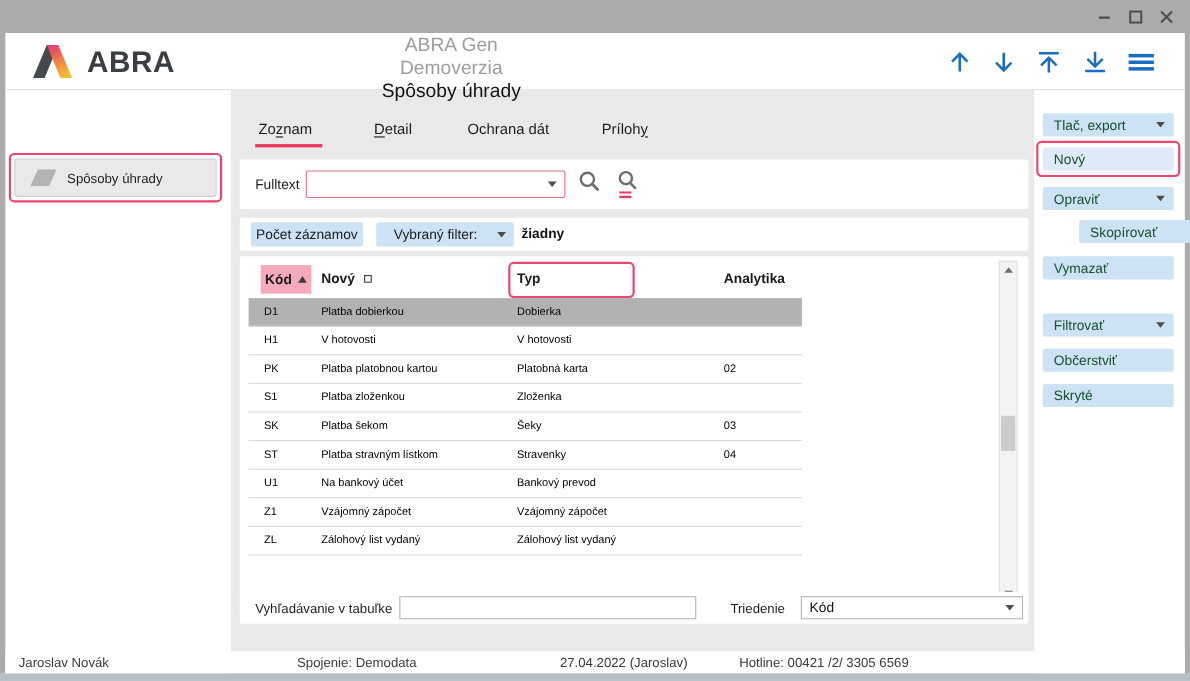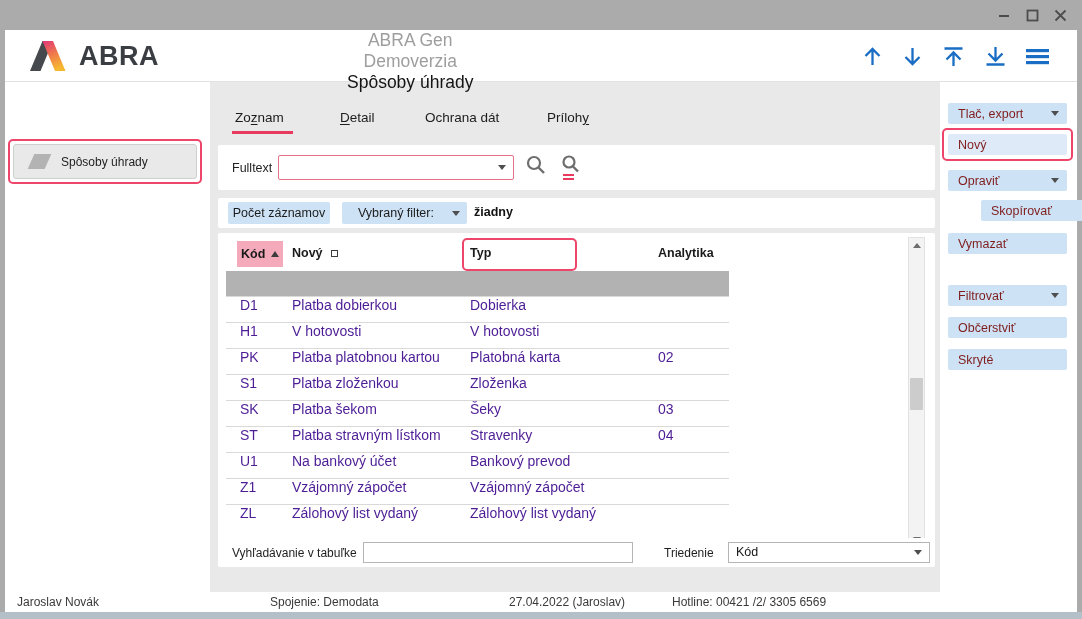--- a/index.html
+++ b/index.html
@@ -62,40 +62,40 @@
   .filter-value { position:absolute; left:256px; top:7px; font-size:12.5px; font-weight:bold; color:#111; }
 
   
   .th { position:absolute; top:13px; font-size:12.5px; font-weight:bold; color:#1a1a1a; white-space:nowrap; }
   .kod-cell { position:absolute; left:19px; top:8px; width:46px; height:26px; background:#f4aabb; display:flex; align-items:center; }
   .kod-cell .th-text { font-size:12.5px; font-weight:bold; color:#1a1a1a; margin-left:4px; }
   .sort-asc { width:0; height:0; border-left:4px solid transparent; border-right:4px solid transparent; border-bottom:6px solid #3c3c3c; margin-left:6px; }
   .group-box { display:inline-block; width:7px; height:7px; border:1.5px solid #3c3c3c; margin-left:8px; }
   .tbody { position:absolute; left:8px; top:38px; width:503px; }
   .trow { position:relative; height:26px; border-bottom:1px solid #d9d9d9; cursor:pointer; }
-  .trow span { position:absolute; top:0; line-height:25px; font-size:14px; color:#4c1d95; white-space:nowrap;margin-top:22px; }
+  .trow span { position:absolute; top:0; line-height:25px; font-size:10px; color:#000000; white-space:nowrap; }
   .trow.selected { background:#b2b2b2; }
   .col-kod { left:14px; } .col-nazov { left:66px; } .col-typ { left:244px; } .col-analytika { left:432px; }
 
   
   .vscroll { position:absolute; left:690px; top:4px; width:17px; height:311px; background:#f3f3f3; border:1px solid #e2e2e2; }
   .sb-btn { position:absolute; left:0; width:15px; height:15px; display:flex; align-items:center; justify-content:center; cursor:pointer; }
   .tri-up   { width:0; height:0; border-left:4px solid transparent; border-right:4px solid transparent; border-bottom:5px solid #6e6e6e; }
   .tri-down { width:0; height:0; border-left:4px solid transparent; border-right:4px solid transparent; border-top:5px solid #6e6e6e; }
   .sb-thumb { position:absolute; left:1px; top:140px; width:13px; height:32px; background:#cccccc; border-radius:1px; cursor:pointer; }
 
   
   .txtbox { position:absolute; background:#fff; border:1px solid #b5b5b5; }
   .txtbox input { position:absolute; left:3px; top:1px; right:3px; bottom:1px; border:none; outline:none; font-family:"Liberation Sans",sans-serif; font-size:12.5px; background:transparent; }
   .sort-dd { left:510px; top:4px; width:202px; height:21px; cursor:pointer; }
   .sort-dd .dd-text { position:absolute; left:7px; top:2px; font-size:12.5px; color:#141414; }
 
   
   .rbtn { position:absolute; left:948px; width:119px; height:21px; background:#cde2f5; border-radius:2px;
-          font-size:12.5px; color:#7f1d1d; display:flex; align-items:center; padding-left:10px; cursor:pointer; }
+          font-size:12.5px; color:#14532d; display:flex; align-items:center; padding-left:10px; cursor:pointer; }
   .rbtn .dd-arrow { right:8px; }
   .rbtn.lighter { background:#dfeaf8; }
 
   
   .status-item { position:absolute; top:3px; font-size:12px; color:#3a3a3a; white-space:nowrap; }
 </style>
 </head>
 <body>
 
 <div class="window">

